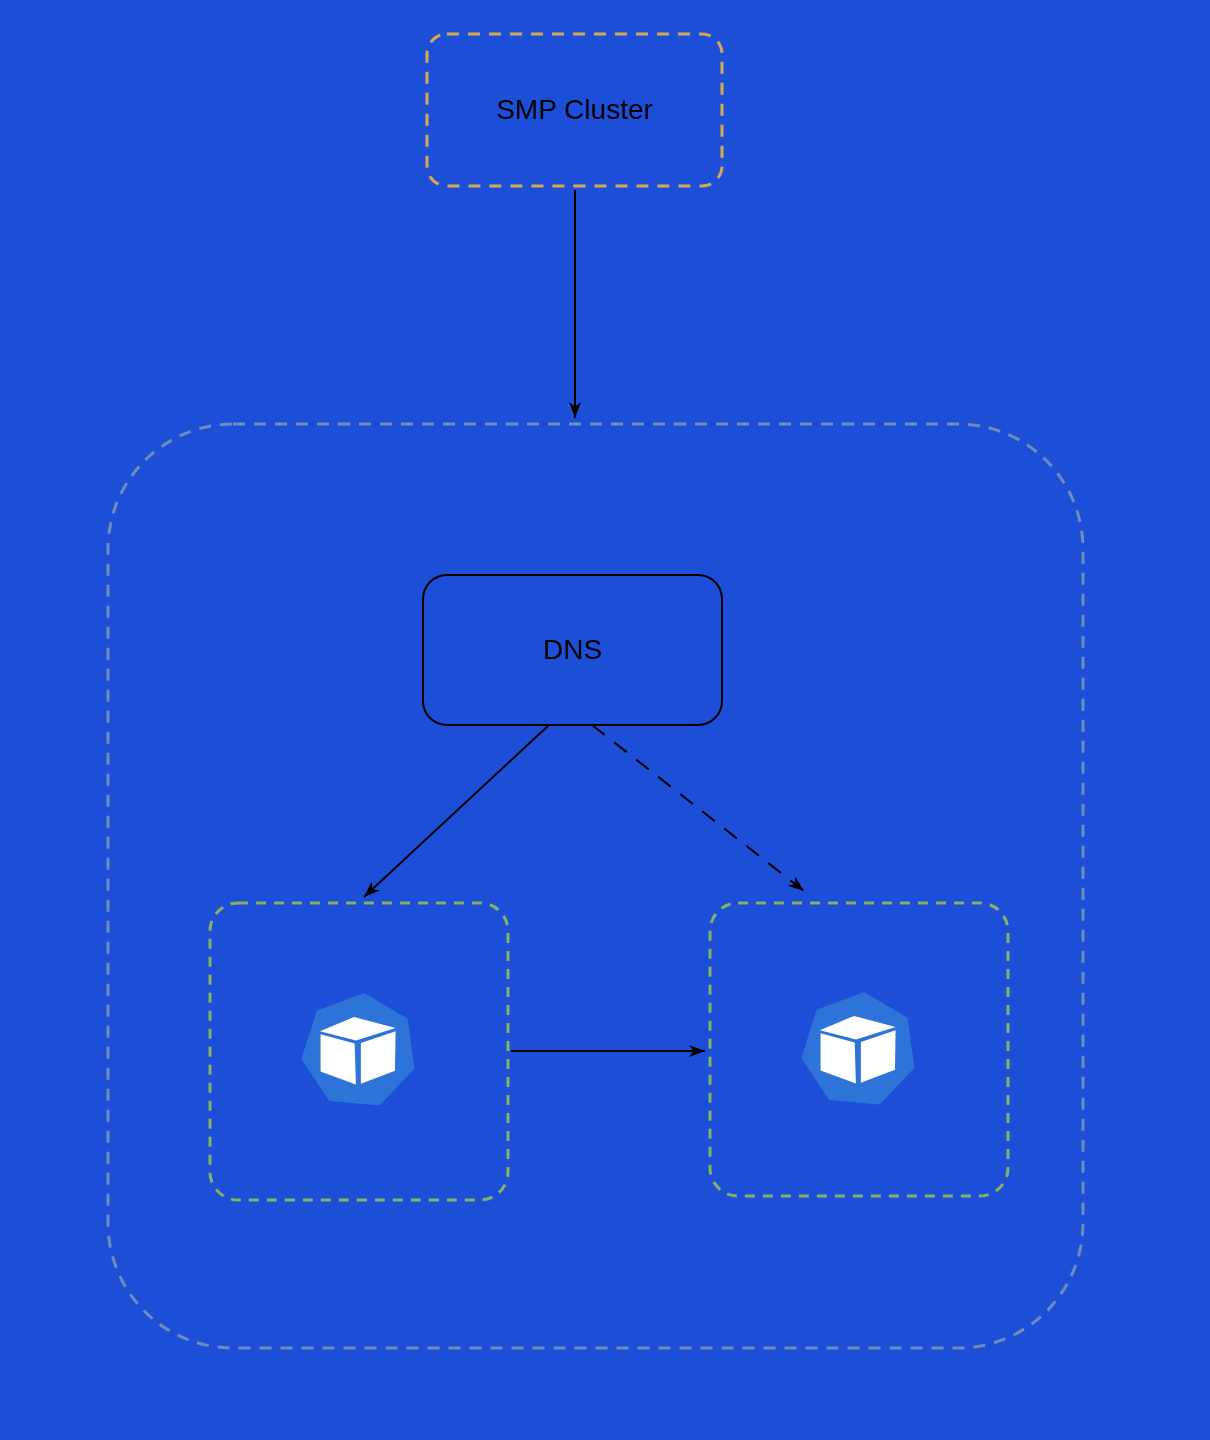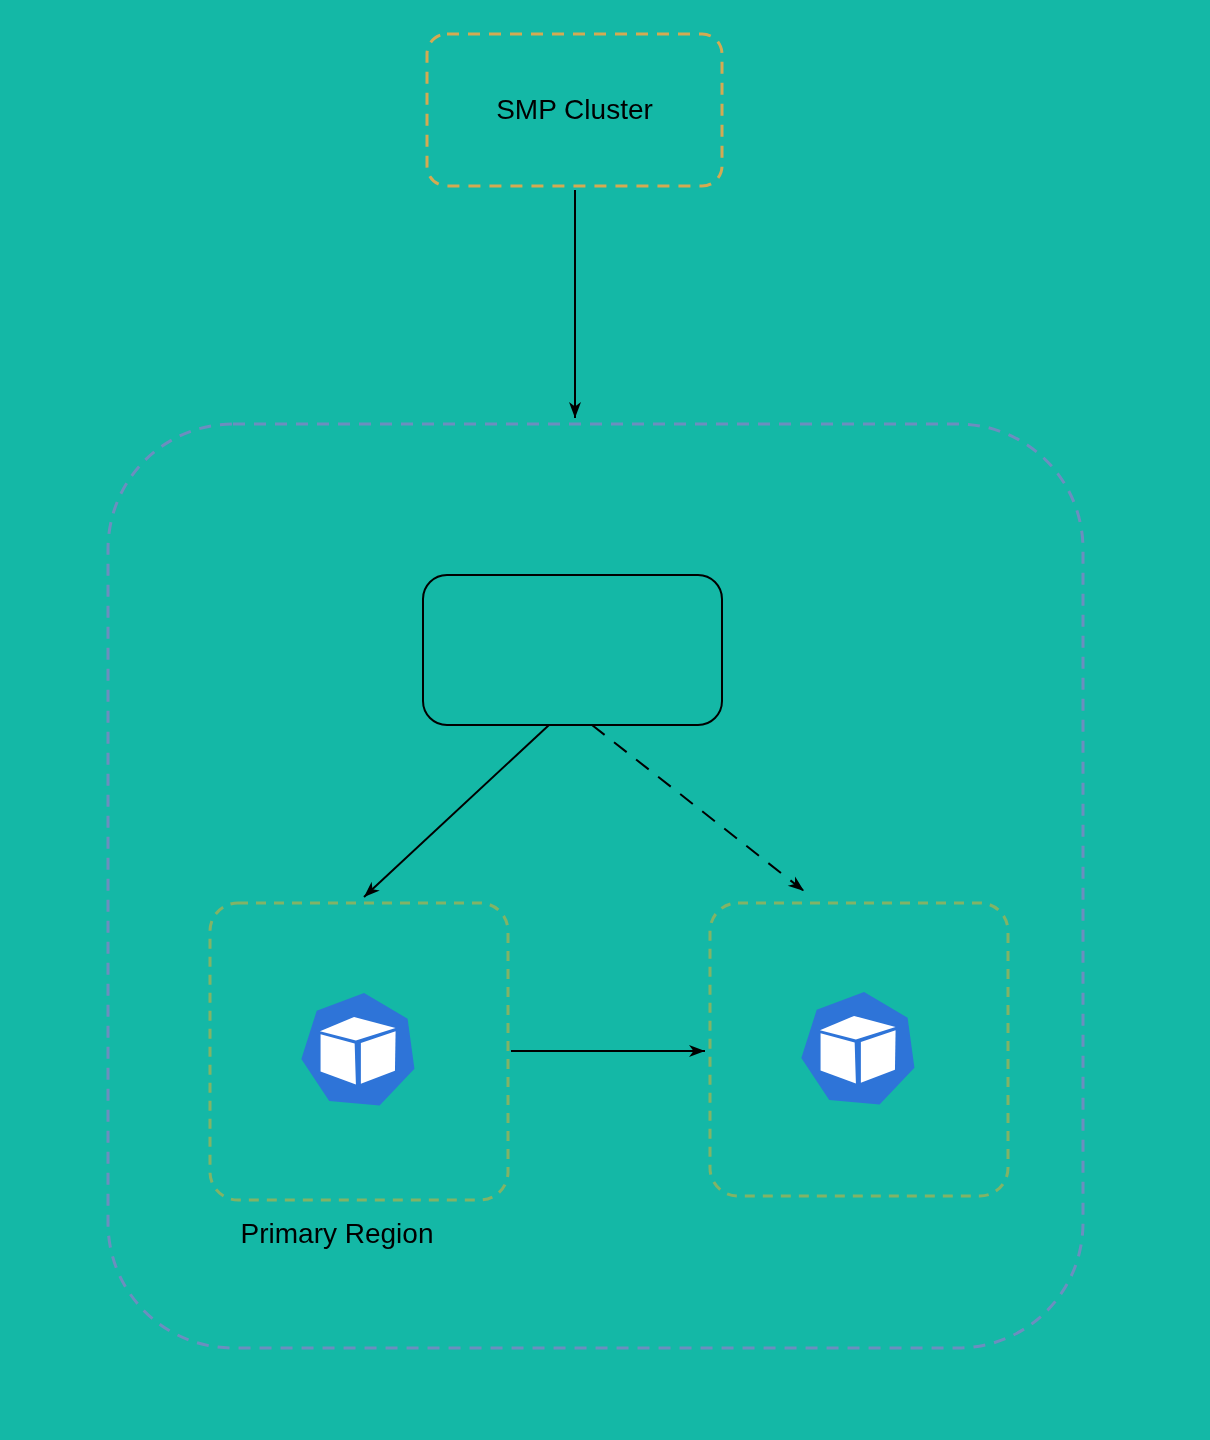--- a/index.html
+++ b/index.html
@@ -5,21 +5,21 @@
   html, body {
     margin: 0;
     padding: 0;
     background: #ffffff;
     font-family: "Liberation Sans", "DejaVu Sans", sans-serif;
   }
   .canvas {
     position: relative;
     width: 1210px;
     height: 1440px;
-    background: #14b8a6;
+    background: #1d4ed8;
     overflow: hidden;
   }
   .shapes-svg {
     position: absolute;
     left: 0;
     top: 0;
     width: 1210px;
     height: 1440px;
   }
   .label {
@@ -82,17 +82,17 @@
 
   <svg class="node-icon" style="left:797px; top:988px;" viewBox="0 0 100 100">
     <polygon points="54.1,3.2 89.2,24 94.7,64.4 66.6,94 26,90.4 3.5,56.4 15.9,17.6" fill="#2e74d8"></polygon>
     <polygon class="cube-face" points="18.5,34 46,22.5 79.5,31.5 47.5,41.5"></polygon>
     <polygon class="cube-face" points="19,36.5 46.5,44 47.5,77 19,66.5"></polygon>
     <polygon class="cube-face" points="51.5,43.5 79.5,34 79,66 51.5,76.5"></polygon>
   </svg>
 
   <div class="label" style="left:427px; top:34px; width:295px; height:152px;">SMP Cluster</div>
 
+  <div class="label" style="left:423px; top:575px; width:299px; height:150px;">DNS</div>
 
-  <div class="label" style="left:188px; top:1212px; width:298px; height:44px;">Primary Region</div>
 
 
 </div>
 
 </body></html>

